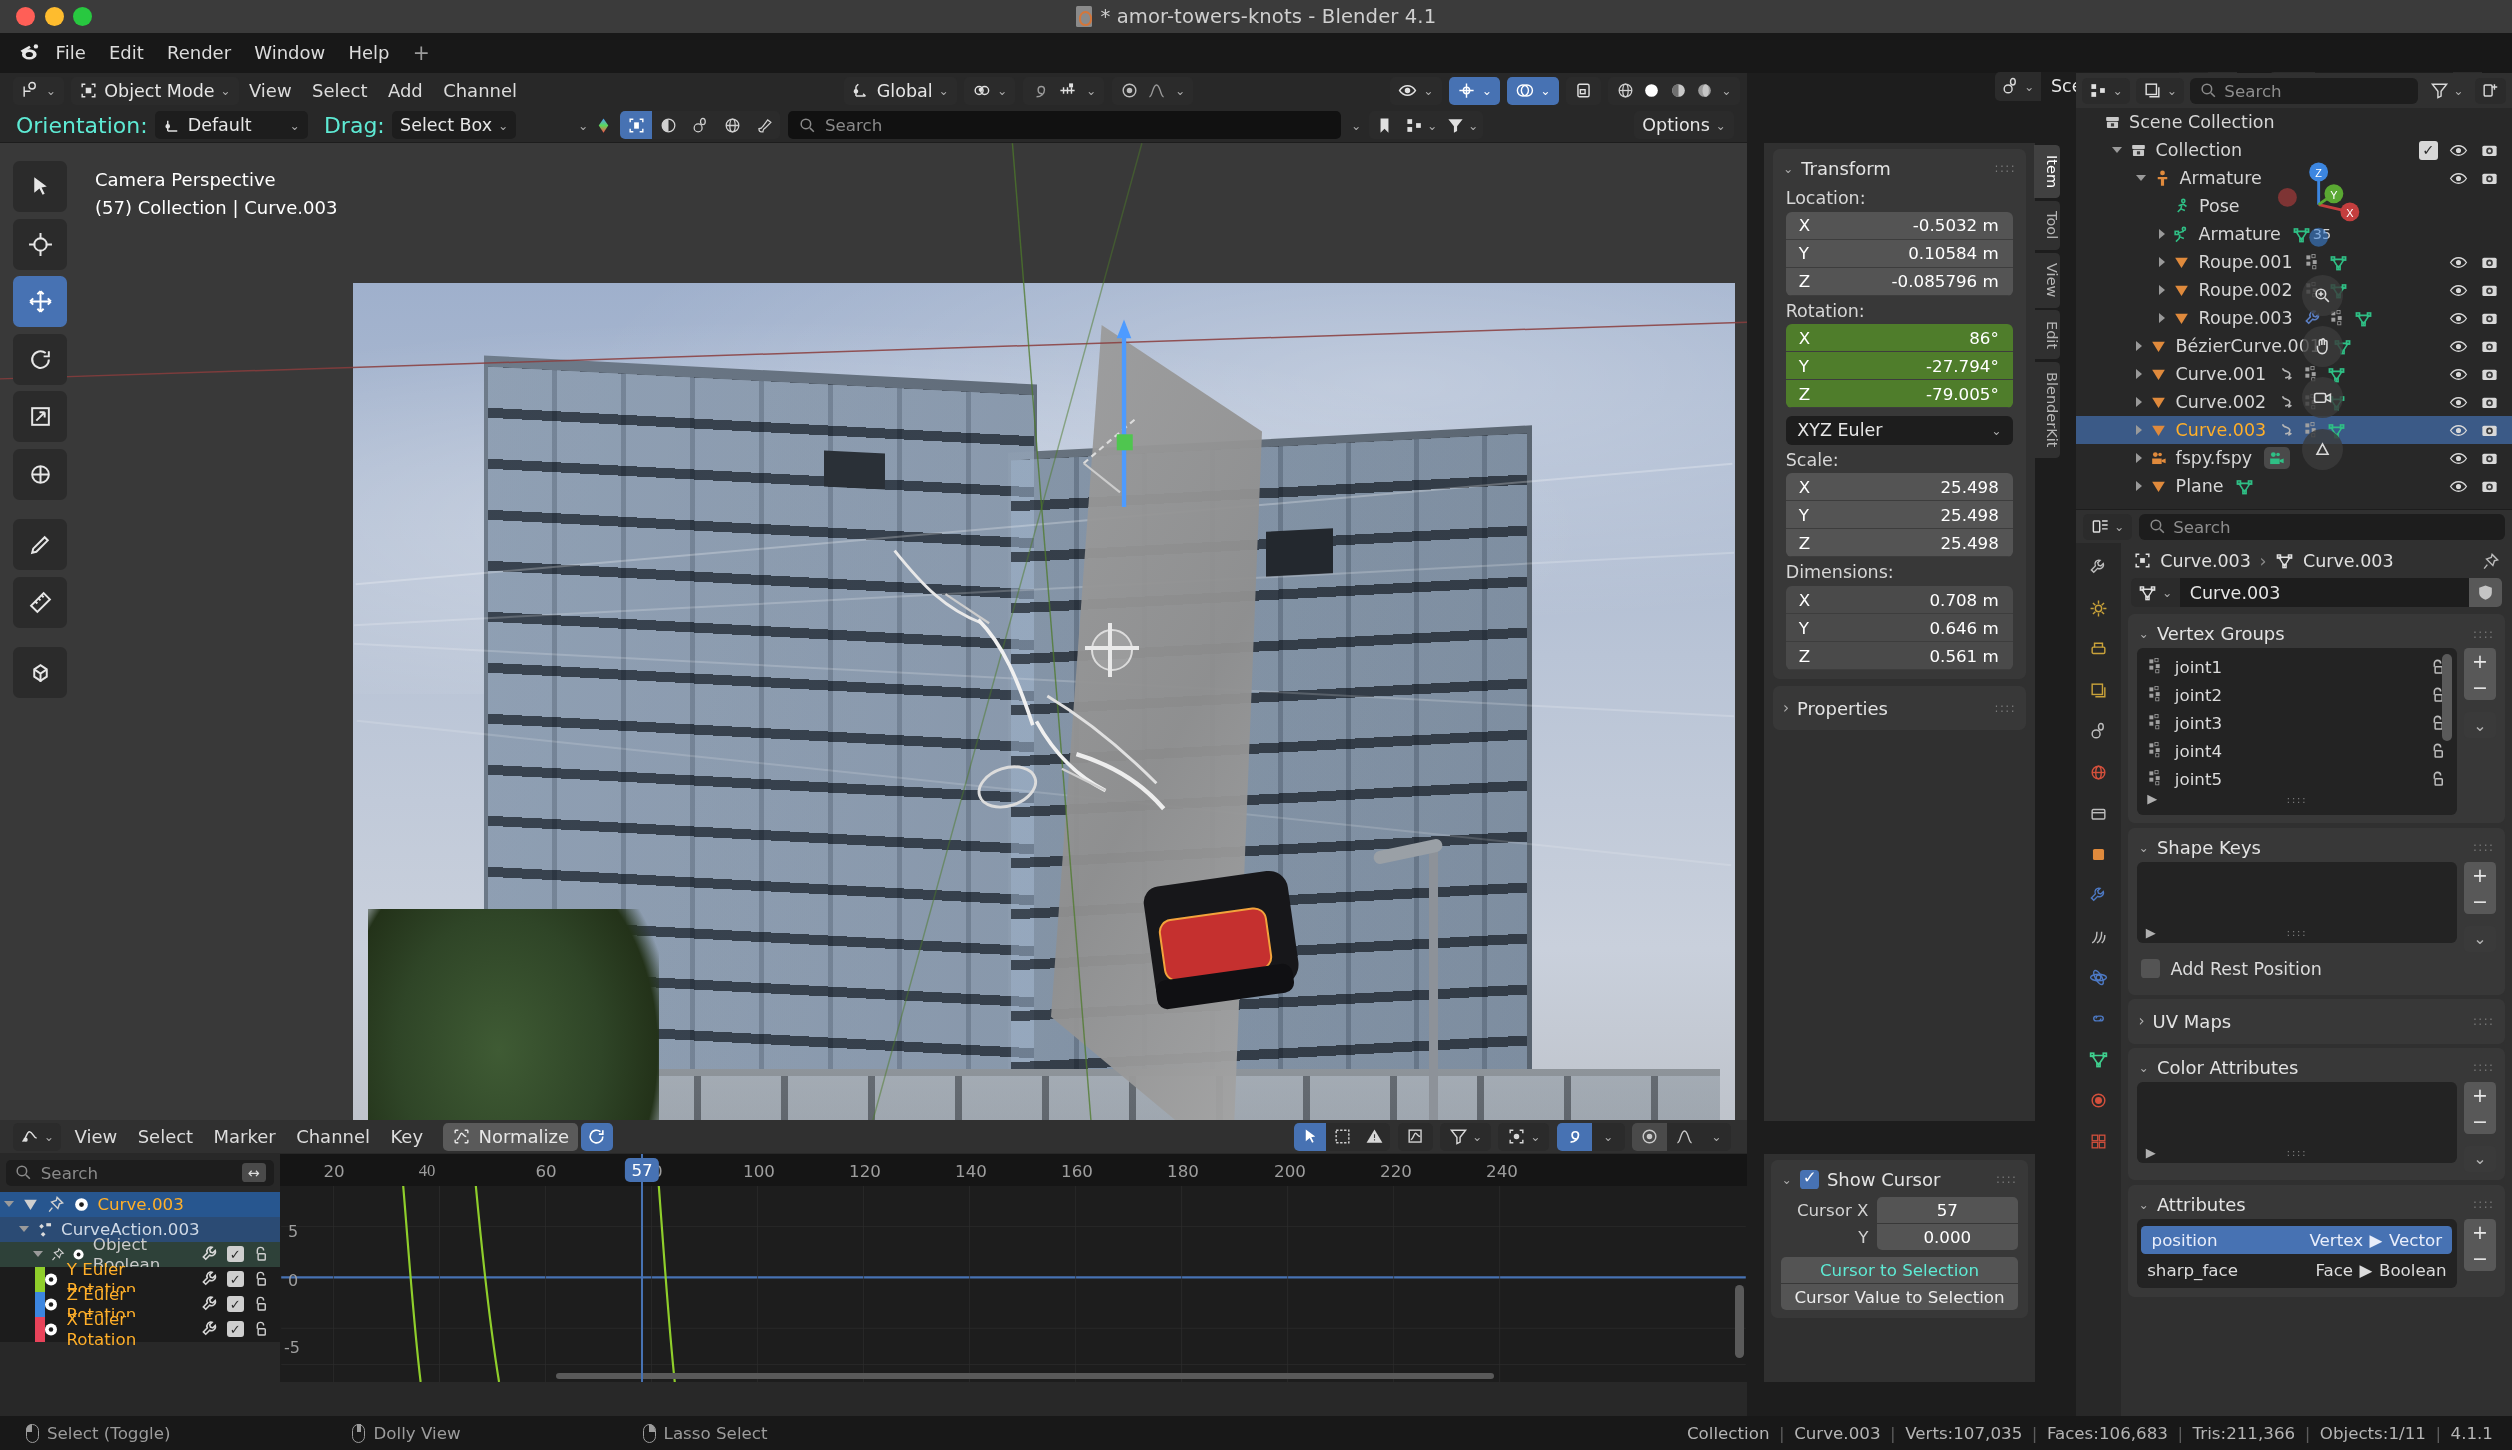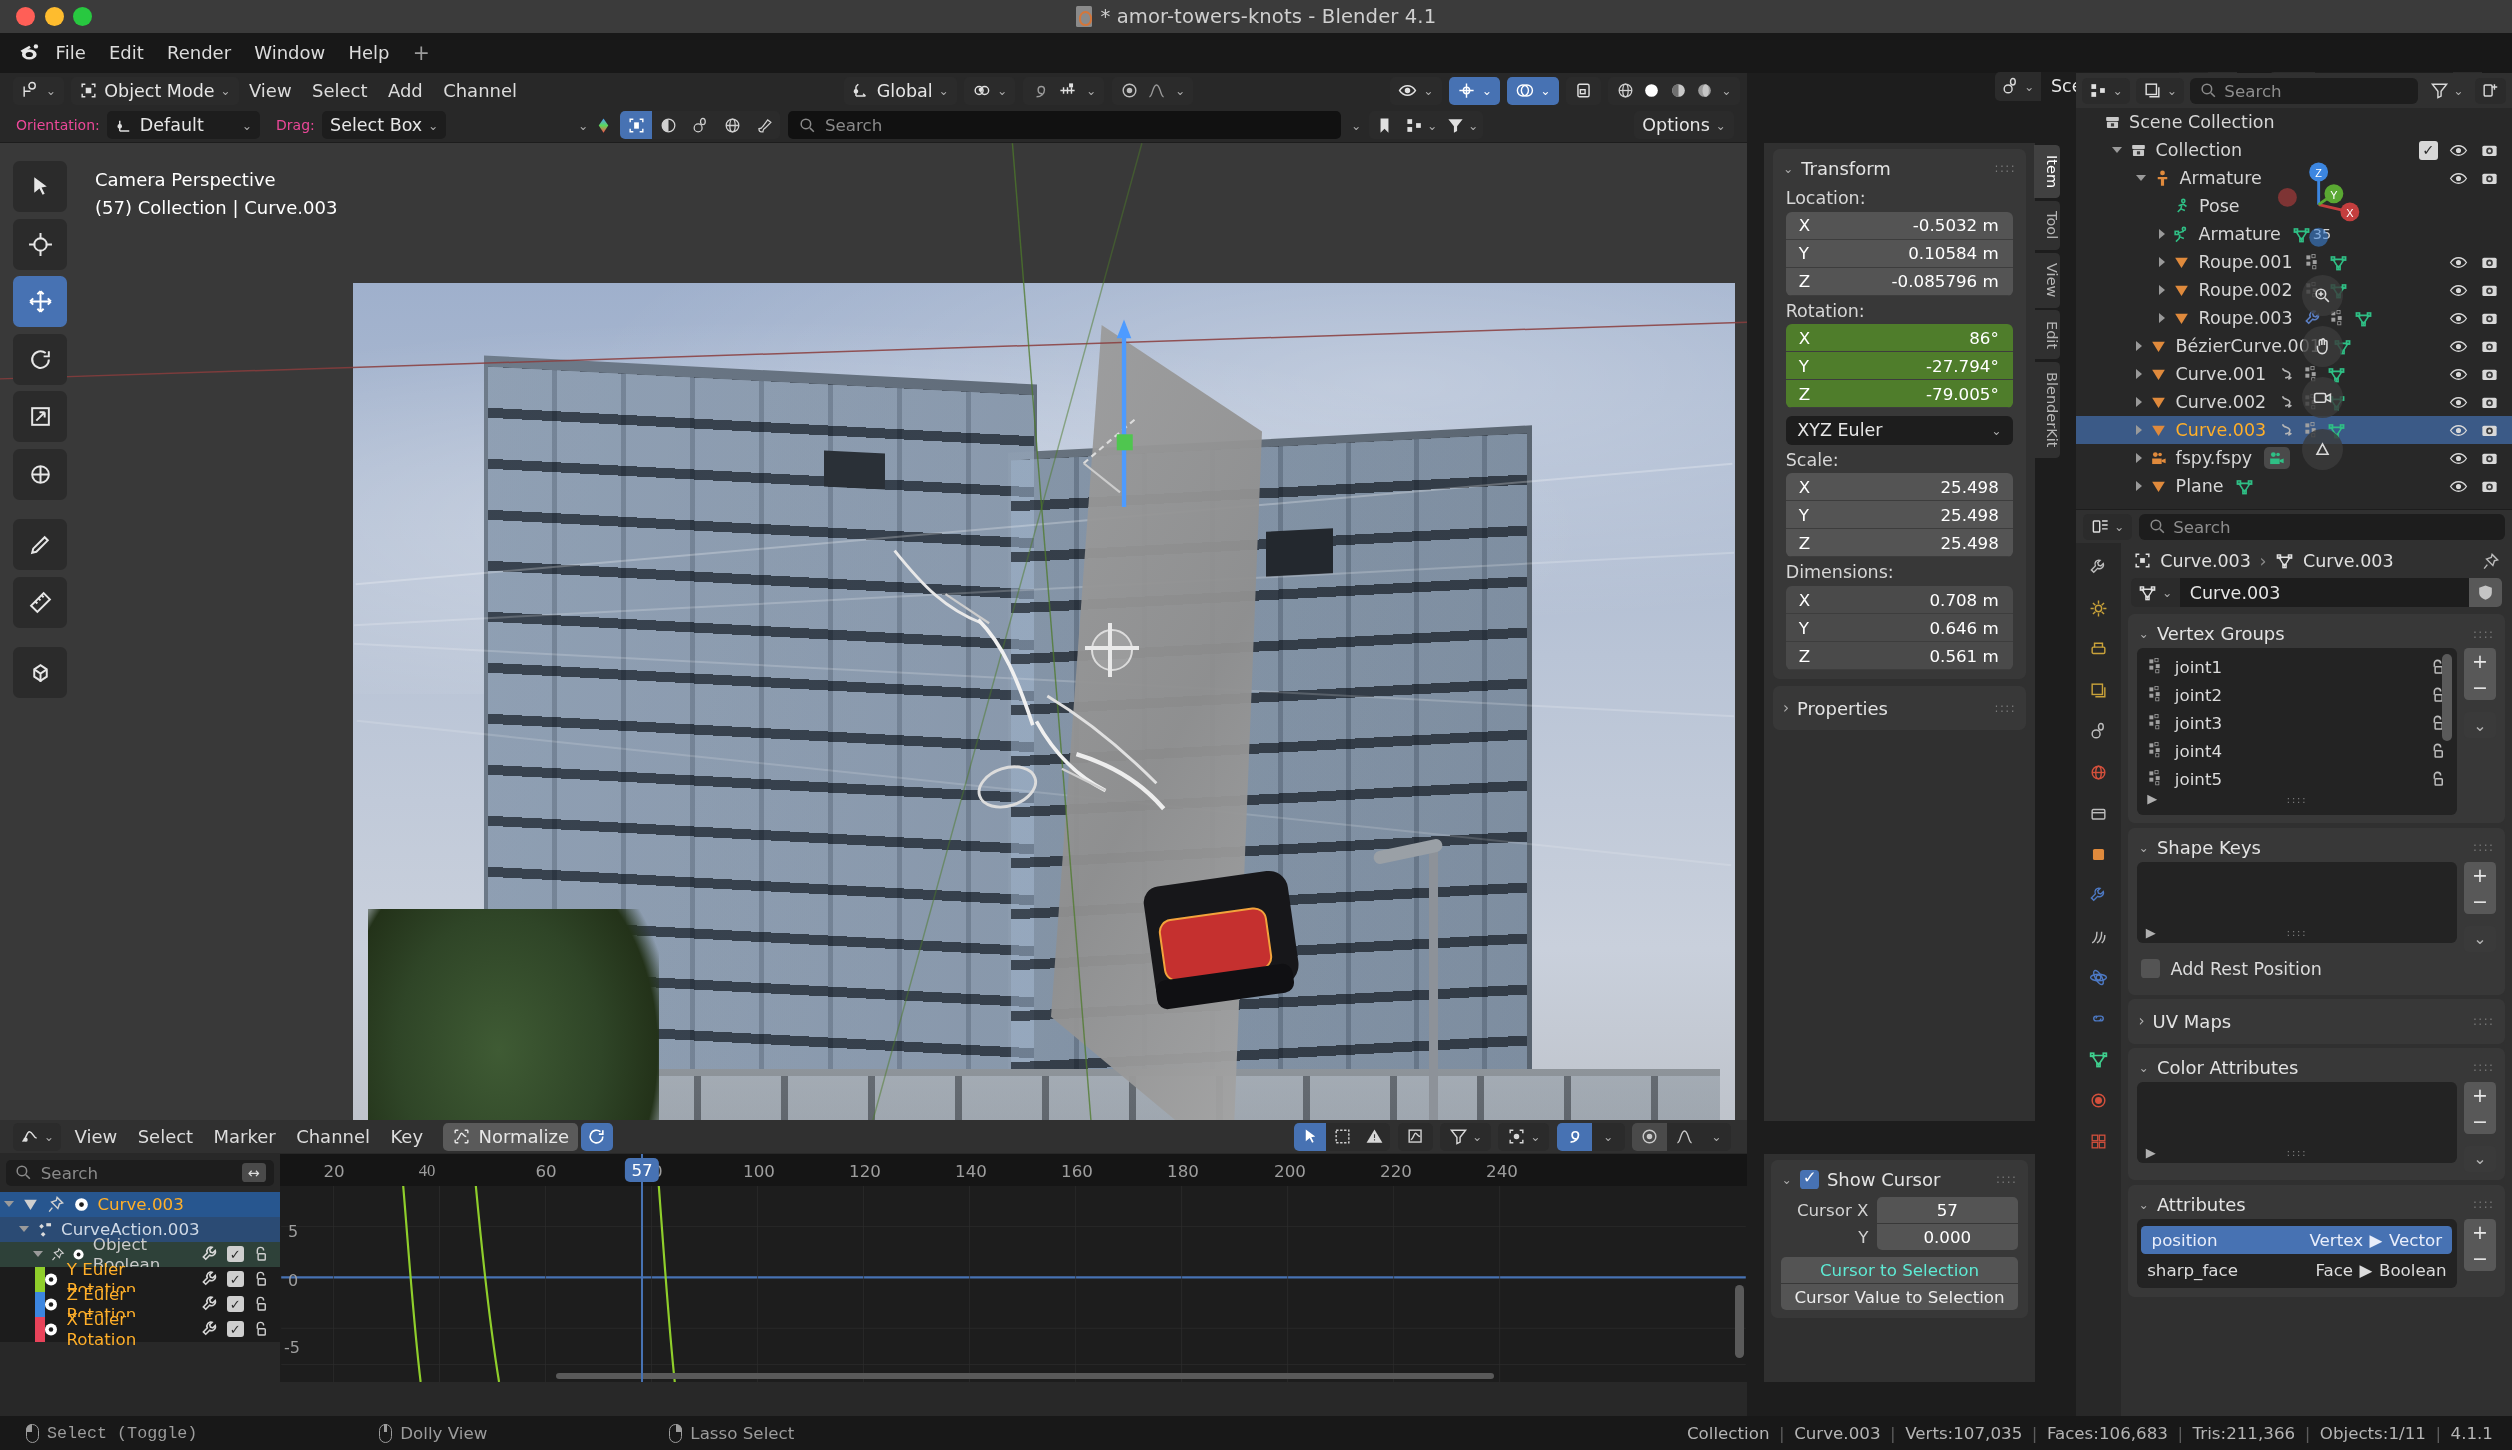--- a/index.html
+++ b/index.html
@@ -63,21 +63,21 @@
   .btn-dark { background:#2b2b2b; border-radius:5.1px; height:28px; display:flex; align-items:center; padding:0 8px; gap:5.8px; color:#e6e6e6; font-size:17.5px;}
   .btn-dark2 { background:#1d1d1d; border-radius:5.1px; height:28px; display:flex; align-items:center; padding:0 8px; gap:5.8px; color:#e6e6e6; font-size:17.5px;}
   .vpm { padding:0 10.2px; font-size:18px; color:#dcdcdc; }
   .chev { font-size:12.4px; color:#b0b0b0; }
 
   
   .vp-tools {
     position:absolute; left:0; top:108px; width:1747px; height:34px;
     background:#282828; display:flex; align-items:center; z-index:6;
   }
-  .lbl { font-size:14px; color:#ec4899; }
+  .lbl { font-size:22px; color:#5eead4; }
 
   
   .viewport { position:absolute; left:0; top:143px; width:1747px; height:978px; background:#393939; overflow:hidden;}
 
   
   .render-img {
     position:absolute; left:353px; top:140px; width:1382px; height:978px; overflow:hidden;
     background:linear-gradient(#9fb0cc 0%, #b9c4d6 38%, #c9d0dc 68%, #b6b9bd 100%);
   }
   .bldg {
@@ -1801,21 +1801,21 @@
       <span style="width:87px;text-align:right;font-size:16.7px;color:#d2d2d2;">Y</span>
       <span style="flex:1;margin-left:8.7px;height:26px;background:#545454;border-radius:0 0 5.1px 5.1px;display:flex;align-items:center;justify-content:center;font-size:16.7px;color:#fff;">0.000</span>
     </div>
     <div style="margin:7.3px 10.2px 0;height:26px;background:#545454;border-radius:5.1px 5.1px 0 0;display:flex;align-items:center;justify-content:center;font-size:16.7px;color:#5eead4;">Cursor to Selection</div>
     <div style="margin:0.7px 10.2px 0;height:26px;background:#545454;border-radius:0 0 5.1px 5.1px;display:flex;align-items:center;justify-content:center;font-size:16.7px;color:#ececec;">Cursor Value to Selection</div>
   </div>
 </div>
 
 <div class="statusbar">
   <div id="sb-hints" style="display:flex;align-items:center;">
-      <div class="sb-item" style="margin-left: 26px; font-family: Liberation Mono, monospace;">
+      <div class="sb-item" style="margin-left: 26px;">
         <span class="mouse-ico l"></span>
         <span>Select (Toggle)</span>
       </div>
       <div class="sb-item" style="margin-left: 182px;">
         <span class="mouse-ico m"></span>
         <span>Dolly View</span>
       </div>
       <div class="sb-item" style="margin-left: 182px;">
         <span class="mouse-ico r"></span>
         <span>Lasso Select</span>

